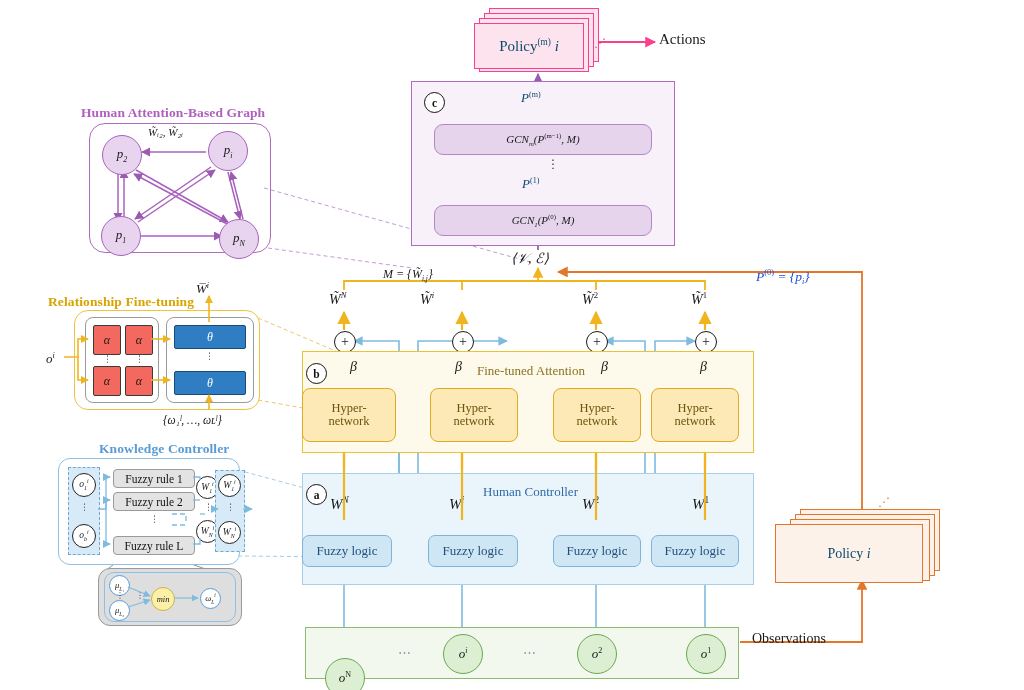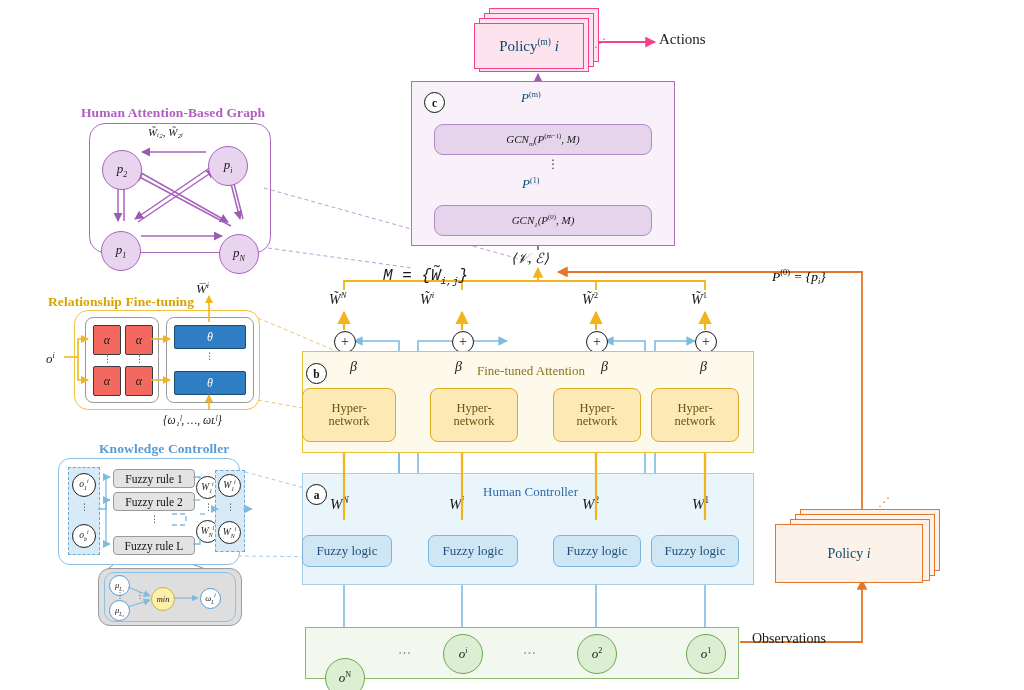--- a/index.html
+++ b/index.html
@@ -56,21 +56,21 @@
 
   
   .panel-green{background:#f2f8ee;border:1px solid #8cba6e;}
   .obs-node{position:absolute;border-radius:50%;background:#dcefd2;
     border:1.4px solid #6aa84f;display:flex;align-items:center;
     justify-content:center;color:#2c5c1b;font-size:13px;}
 
   
   .gnode{position:absolute;border-radius:50%;background:#e8d4ef;
     border:1.6px solid #a862bd;display:flex;align-items:center;
-    justify-content:center;color:#231; font-size:13px;margin-top:15px;}
+    justify-content:center;color:#231; font-size:13px;}
   .gframe{position:absolute;border:1.5px solid #b06cc0;border-radius:16px;}
 
   
   .kc-frame{position:absolute;border:1.2px solid #8fc0e3;border-radius:12px;
     background:#fff;}
   .kc-rule{position:absolute;background:#e3e3e3;border:1px solid #9a9a9a;
     border-radius:4px;display:flex;align-items:center;justify-content:center;
     color:#111;font-size:11.5px;}
   .kc-col{position:absolute;background:#d6eaf7;border:1px dashed #6fa8d0;}
   .kc-circ{position:absolute;border-radius:50%;background:#fff;
@@ -442,21 +442,21 @@
       <span>ω</span><sub class="it">L</sub><sup class="it">i</sup></span>
   </div>
   <svg class="over">
     <g stroke="#7fbbdf" stroke-width="1.2" fill="none">
       <line x1="128" y1="587" x2="150" y2="596" marker-end="url(#ah-blue)"></line>
       <line x1="128" y1="607" x2="150" y2="600" marker-end="url(#ah-blue)"></line>
       <line x1="174" y1="598" x2="198" y2="598" marker-end="url(#ah-blue)"></line>
     </g>
   </svg>
 
-  <div class="lbl math" style="left:383px;top:267px;font-size:16px;font-family:Liberation Mono, monospace;">
+  <div class="lbl math" style="left:383px;top:267px;font-size:12px;">
     <span>M = {W̃</span><sub class="it">i,j</sub><span>}</span></div>
 
   <div class="lbl math" style="left:329px;top:290px;font-size:14px;">
     <span>W̃</span><sup class="it">N</sup></div>
   <div class="lbl math" style="left:420px;top:290px;font-size:14px;">
     <span>W̃</span><sup class="it">i</sup></div>
   <div class="lbl math" style="left:582px;top:290px;font-size:14px;">
     <span>W̃</span><sup>2</sup></div>
   <div class="lbl math" style="left:691px;top:290px;font-size:14px;">
     <span>W̃</span><sup>1</sup></div>
@@ -544,16 +544,16 @@
   <div class="stack-card policy-i" style="left:800px;top:509px;width:138px;height:60px;"></div>
   <div class="stack-card policy-i" style="left:795px;top:514px;width:138px;height:60px;"></div>
   <div class="stack-card policy-i" style="left:790px;top:519px;width:138px;height:60px;"></div>
   <div class="stack-card policy-i" style="left:775px;top:524px;width:146px;height:57px;">
     <span class="mathn">
       <span>Policy</span>
       <i style="font-style:italic">i</i></span>
   </div>
   <div class="lbl" style="left:878px;top:495px;color:#e2762a;font-size:12px;">⋰</div>
 
-  <div class="lbl math" style="left:772px;top:268px;font-size:13.5px;color:#000000;">
+  <div class="lbl math" style="left:756px;top:268px;font-size:13.5px;color:#1d4ed8;">
     <span>P</span><sup>(0)</sup><span> = {p</span><sub class="it">i</sub><span>}</span></div>
 
 </div>
 
 </body></html>

